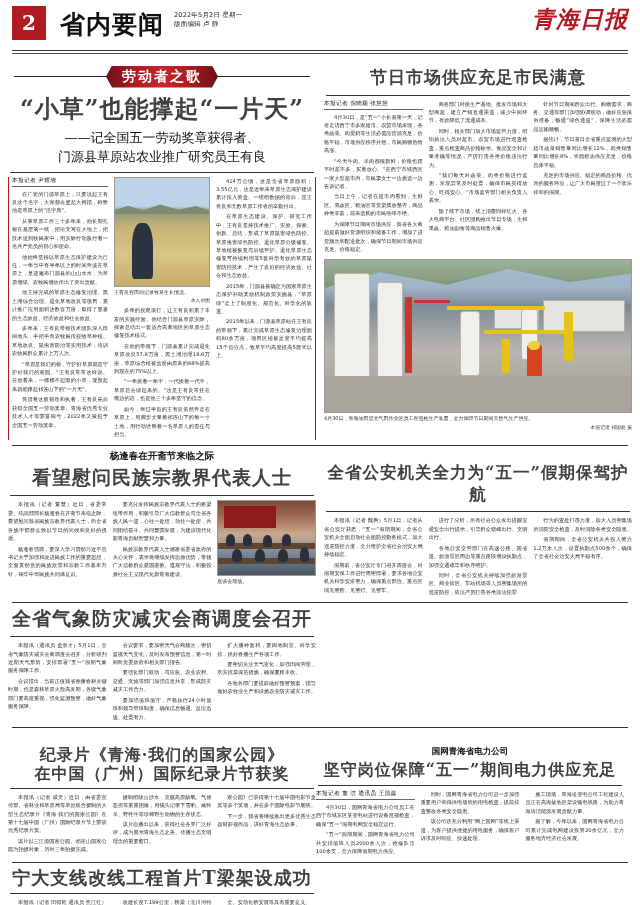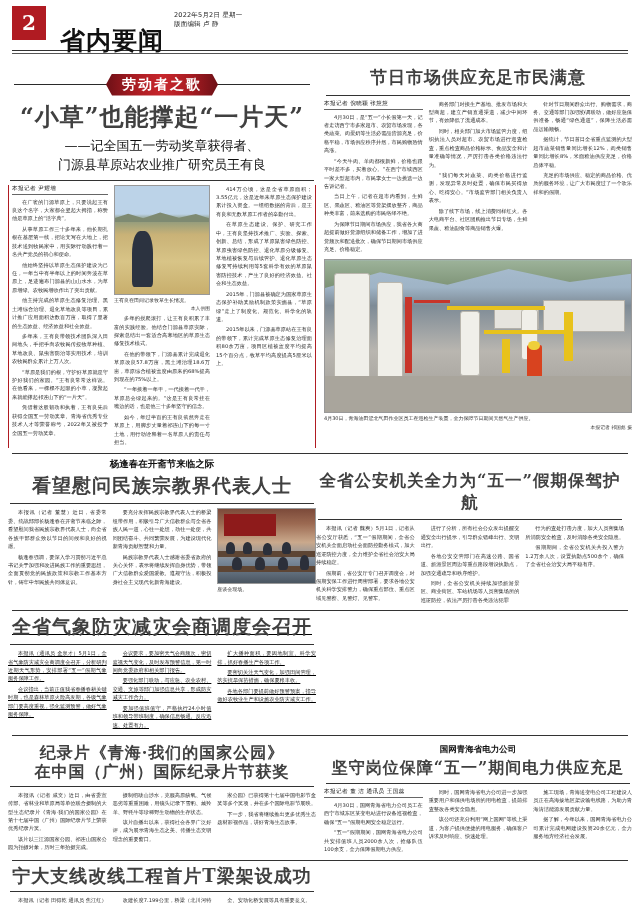--- a/index.html
+++ b/index.html
@@ -13,21 +13,21 @@
   .page{width:640px;height:905px;position:relative;box-sizing:border-box;padding:0 8px;}
 
   
   .masthead{height:48px;display:flex;align-items:flex-start;position:relative;}
   .pagenum{
     width:34px;height:34px;background:#b01b22;color:#fff;
     font-size:20px;font-weight:bold;display:flex;align-items:center;justify-content:center;
     margin-top:6px;margin-left:4px;font-family:"DejaVu Serif","Liberation Serif",serif;
   }
   .section-title{
-    font-size:25px;font-weight:bold;color:#111;margin-left:14px;margin-top:24px;
+    font-size:25px;font-weight:bold;color:#111;margin-left:14px;margin-top:8px;
     letter-spacing:1px;font-family:"DejaVu Serif","Liberation Serif",serif;
   }
   .date-block{margin-left:10px;margin-top:11px;line-height:1.45;}
   .date-block div{font-size:6.5px;color:#222;letter-spacing:.2px;white-space:nowrap;}
   .masthead-logo{
     position:absolute;right:4px;top:4px;
     font-size:23px;font-weight:bold;color:#b01b22;
     font-family:"DejaVu Serif","Liberation Serif",serif;
     font-style:italic;letter-spacing:1px;
   }
@@ -45,21 +45,21 @@
   .hl-main{
     font-family:"DejaVu Serif","Liberation Serif",serif;
     font-weight:bold;color:#404040;text-align:center;letter-spacing:1px;
   }
   .shoulder{font-size:9.5px;font-weight:bold;text-align:center;color:#111;margin-bottom:2px;
             font-family:"DejaVu Serif","Liberation Serif",serif;}
   .subhead{font-size:13px;text-align:center;color:#111;line-height:1.5;margin-top:3px;
            font-family:"DejaVu Serif","Liberation Serif",serif;}
 
   
-  .banner-wrap{position:relative;height:26px;margin-top:14px;display:flex;align-items:center;justify-content:center;}
+  .banner-wrap{position:relative;height:26px;margin-top:6px;display:flex;align-items:center;justify-content:center;}
   .banner-bar{position:absolute;left:6px;right:6px;top:12px;height:1.4px;background:#2a2a2a;}
   .banner-ribbon{
     position:relative;padding:2px 16px;color:#fff;font-weight:bold;font-size:14px;
     background:linear-gradient(90deg,#6d1016 0%,#a81c22 25%,#c8262c 50%,#a81c22 75%,#6d1016 100%);
     font-family:"DejaVu Serif","Liberation Serif",serif;letter-spacing:2px;
     clip-path:polygon(6px 0,calc(100% - 6px) 0,100% 50%,calc(100% - 6px) 100%,6px 100%,0 50%);
   }
 
   .lead-box{border-left:1.2px solid #b01b22;border-right:1.2px solid #b01b22;padding:0 3px;}
   .cols3{display:flex;gap:6px;}
@@ -98,20 +98,21 @@
 
 <div class="page">
 
   <div class="masthead">
     <div class="pagenum">2</div>
     <div class="section-title">省内要闻</div>
     <div class="date-block">
       <div>2022年5月2日  星期一</div>
       <div>版面编辑  卢  静</div>
     </div>
+    <div class="masthead-logo">青海日报</div>
   </div>
   <div class="rule-thick"></div>
   <div class="rule-thin"></div>
 
   <div style="display:flex;gap:8px;margin-top:4px;">
 
     <div style="width:308px;">
 
       <div class="banner-wrap">
         <div class="banner-bar"></div>
@@ -214,21 +215,21 @@
         <div style="position:absolute;left:66.5%;top:53%;width:3.6%;height:6%;background:#efcf3a;border-radius:50%;"></div>
         <div style="position:absolute;left:0;bottom:0;width:100%;height:24%;background:#a9a59c;"></div>
       </div>
       <div class="caption">4月30日，青海油田涩北气田作业区员工在巡检生产装置，全力保障节日期间天然气生产供应。</div>
       <div class="photo-credit">本报记者 祁国彪 摄</div>
     </div>
   </div>
 
   <div class="rule-thick" style="margin-top:5px;"></div>
 
-  <div style="display:flex;margin-top:4px;">
+  <div style="display:flex;gap:8px;margin-top:4px;">
 
     <div style="width:308px;">
       <div class="shoulder">杨逢春在开斋节来临之际</div>
       <div class="hl-main" style="font-size:19px;">看望慰问民族宗教界代表人士</div>
       <div class="sep" style="margin-top:4px;"></div>
 
       <div class="cols3">
         <div class="col">
           <div class="body-col">
             <p>本报讯（记者 董慧）近日，省委常委、统战部部长杨逢春在开斋节来临之际，看望慰问我省民族宗教界代表人士，向全省各族干部群众致以节日的问候和良好的祝愿。</p>
@@ -282,21 +283,21 @@
             <p>行为的查处打击力度，加大人员密集场所消防安全检查，及时消除各类安全隐患。</p>
             <p>假期期间，全省公安机关共投入警力1.2万余人次，设置执勤点500余个，确保了全省社会治安大局平稳有序。</p>
           </div>
         </div>
       </div>
     </div>
   </div>
 
   <div class="rule-thick" style="margin-top:4px;"></div>
 
-  <div style="display:flex;gap:8px;margin-top:3px;text-decoration:underline;">
+  <div style="display:flex;gap:8px;margin-top:3px;">
     <div style="width:308px;">
       <div class="hl-main" style="font-size:19px;">全省气象防灾减灾会商调度会召开</div>
       <div class="sep" style="margin-top:4px;"></div>
       <div class="cols3">
         <div class="col">
           <div class="body-col">
             <p>本报讯（通讯员 金泉才）5月1日，全省气象防灾减灾会商调度会召开，分析研判近期天气形势，安排部署“五一”假期气象服务保障工作。</p>
             <p>会议指出，当前正值我省春播春耕关键时期，也是森林草原火险高发期，各级气象部门要高度重视，强化监测预警，做好气象服务保障。</p>
           </div>
         </div>
@@ -315,21 +316,21 @@
           </div>
         </div>
       </div>
     </div>
 
     <div style="width:308px;"></div>
   </div>
 
   <div class="rule-thick" style="margin-top:4px;"></div>
 
-  <div style="display:flex;gap:8px;margin-top:8px;">
+  <div style="display:flex;gap:0;margin-top:18px;">
 
     <div style="width:308px;">
       <div class="hl-main" style="font-size:16px;line-height:1.18;">纪录片《青海·我们的国家公园》</div>
       <div class="hl-main" style="font-size:16px;line-height:1.18;font-family:Liberation Serif, serif;">在中国（广州）国际纪录片节获奖</div>
       <div class="sep" style="margin-top:4px;"></div>
       <div class="cols3">
         <div class="col">
           <div class="body-col">
             <p>本报讯（记者 咸文）近日，由省委宣传部、省林业和草原局等单位联合摄制的大型生态纪录片《青海·我们的国家公园》在第十七届中国（广州）国际纪录片节上荣获优秀纪录片奖。</p>
             <p>该片以三江源国家公园、祁连山国家公园为拍摄对象，历时三年拍摄完成。</p>

